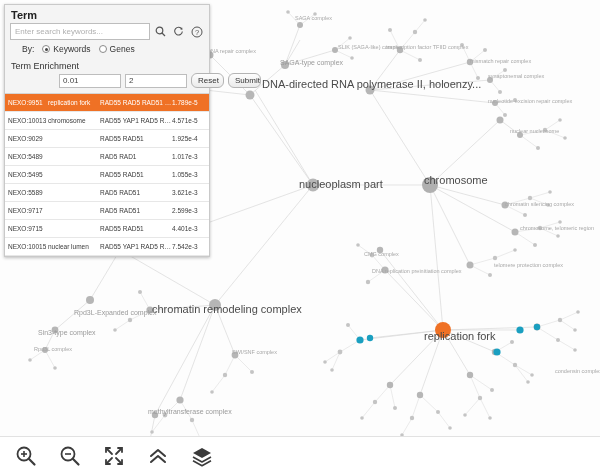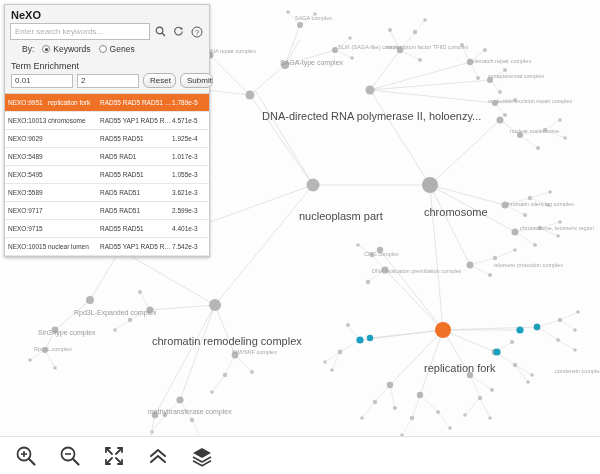--- a/index.html
+++ b/index.html
@@ -45,21 +45,20 @@
   .net-label.small {
     font-size: 7px;
     color: #9a9a9a;
   }
   .net-label.tiny {
     font-size: 5.5px;
     color: #a8a8a8;
   }
   .net-label.accent {
     color: #4a4a4a;
-    margin-top: 32px;
   }
   
   #panel {
     position: absolute;
     left: 4px;
     top: 4px;
     width: 204px;
     background: #f4f4f4;
     border: 1px solid #c9c9c9;
     box-shadow: 0 1px 3px rgba(0,0,0,0.25);
@@ -143,20 +142,21 @@
     padding: 3px 4px;
     box-sizing: border-box;
     overflow: hidden;
     font-family: "Liberation Sans", sans-serif;
   }
   .param-row {
     display: flex;
     align-items: center;
     gap: 4px;
     padding: 0 6px 5px 6px;
+    margin-left: 48px;
   }
   .param-input {
     height: 14px;
     border: 1px solid #bdbdbd;
     background: #fff;
     font-size: 8px;
     padding: 0 3px;
     color: #444;
     box-sizing: border-box;
     font-family: "Liberation Sans", sans-serif;
@@ -457,21 +457,21 @@
       <div class="net-label tiny" style="left: 510px; top: 128px;">nuclear nucleosome</div>
       <div class="net-label tiny" style="left: 505px; top: 201px;">chromatin silencing complex</div>
       <div class="net-label tiny" style="left: 520px; top: 225px;">chromosome, telomeric region</div>
       <div class="net-label tiny" style="left: 364px; top: 251px;">CMG complex</div>
       <div class="net-label tiny" style="left: 372px; top: 268px;">DNA replication preinitiation complex</div>
       <div class="net-label tiny" style="left: 494px; top: 262px;">telomere protection complex</div>
       <div class="net-label tiny" style="left: 555px; top: 368px;">condensin complex</div>
     </div>
 
   <div id="panel">
-    <div id="panel-title">NeXO</div>
+    <div id="panel-title">Term</div>
 
     <div class="search-row">
       <input id="search-input" type="text" placeholder="Enter search keywords..." style="">
       <div class="icon-btn">
         <svg width="11" height="11" viewBox="0 0 11 11">
             <circle cx="4.5" cy="4.5" r="3.3" fill="none" stroke="#555" stroke-width="1.2"></circle>
             <line x1="7" y1="7" x2="10" y2="10" stroke="#555" stroke-width="1.3"></line>
           </svg>
       </div>
       <div class="icon-btn">

